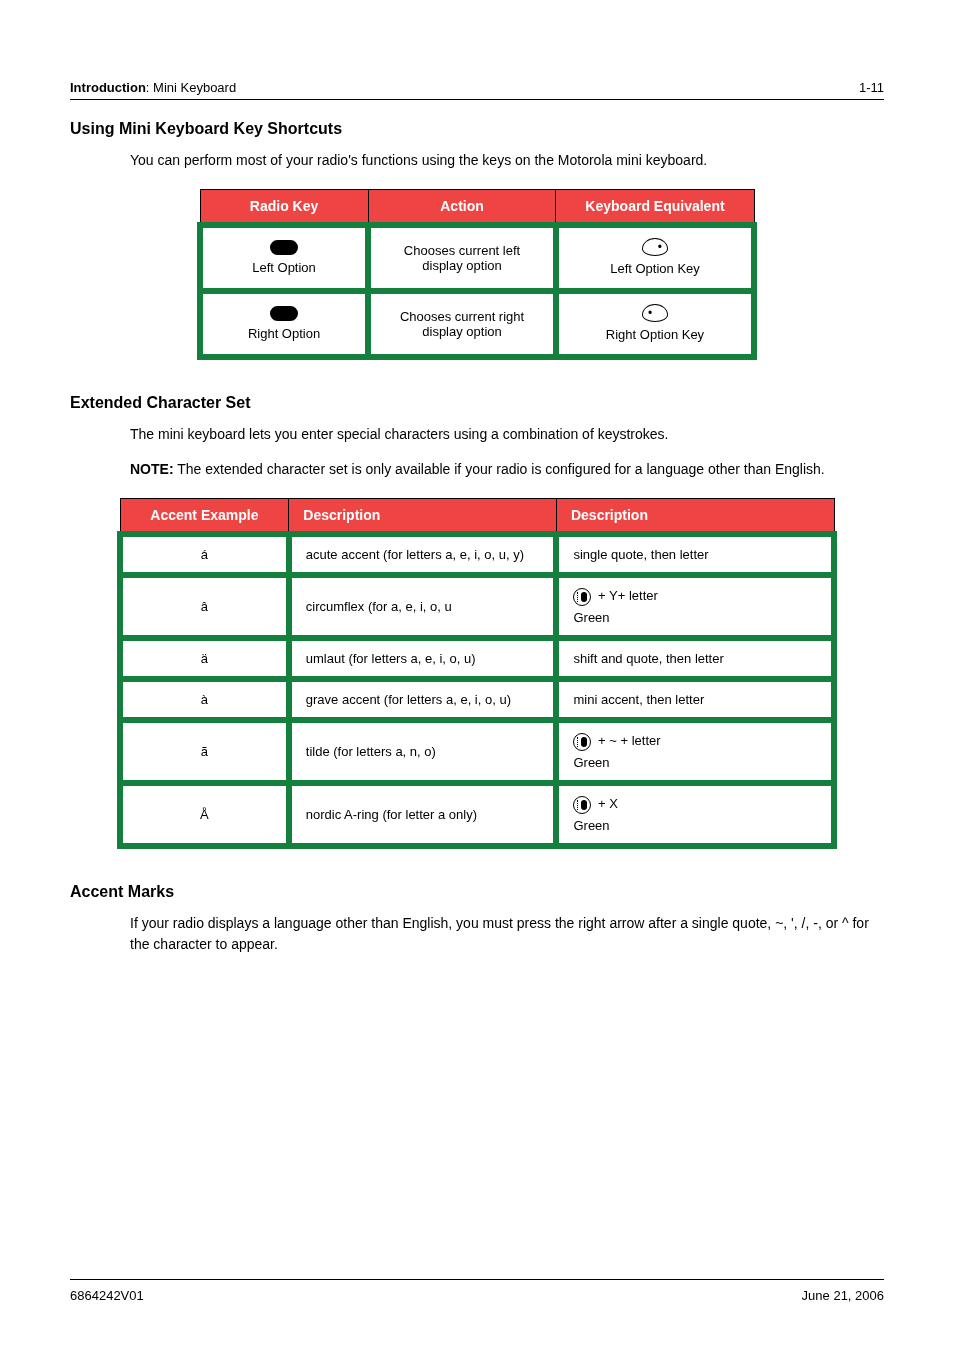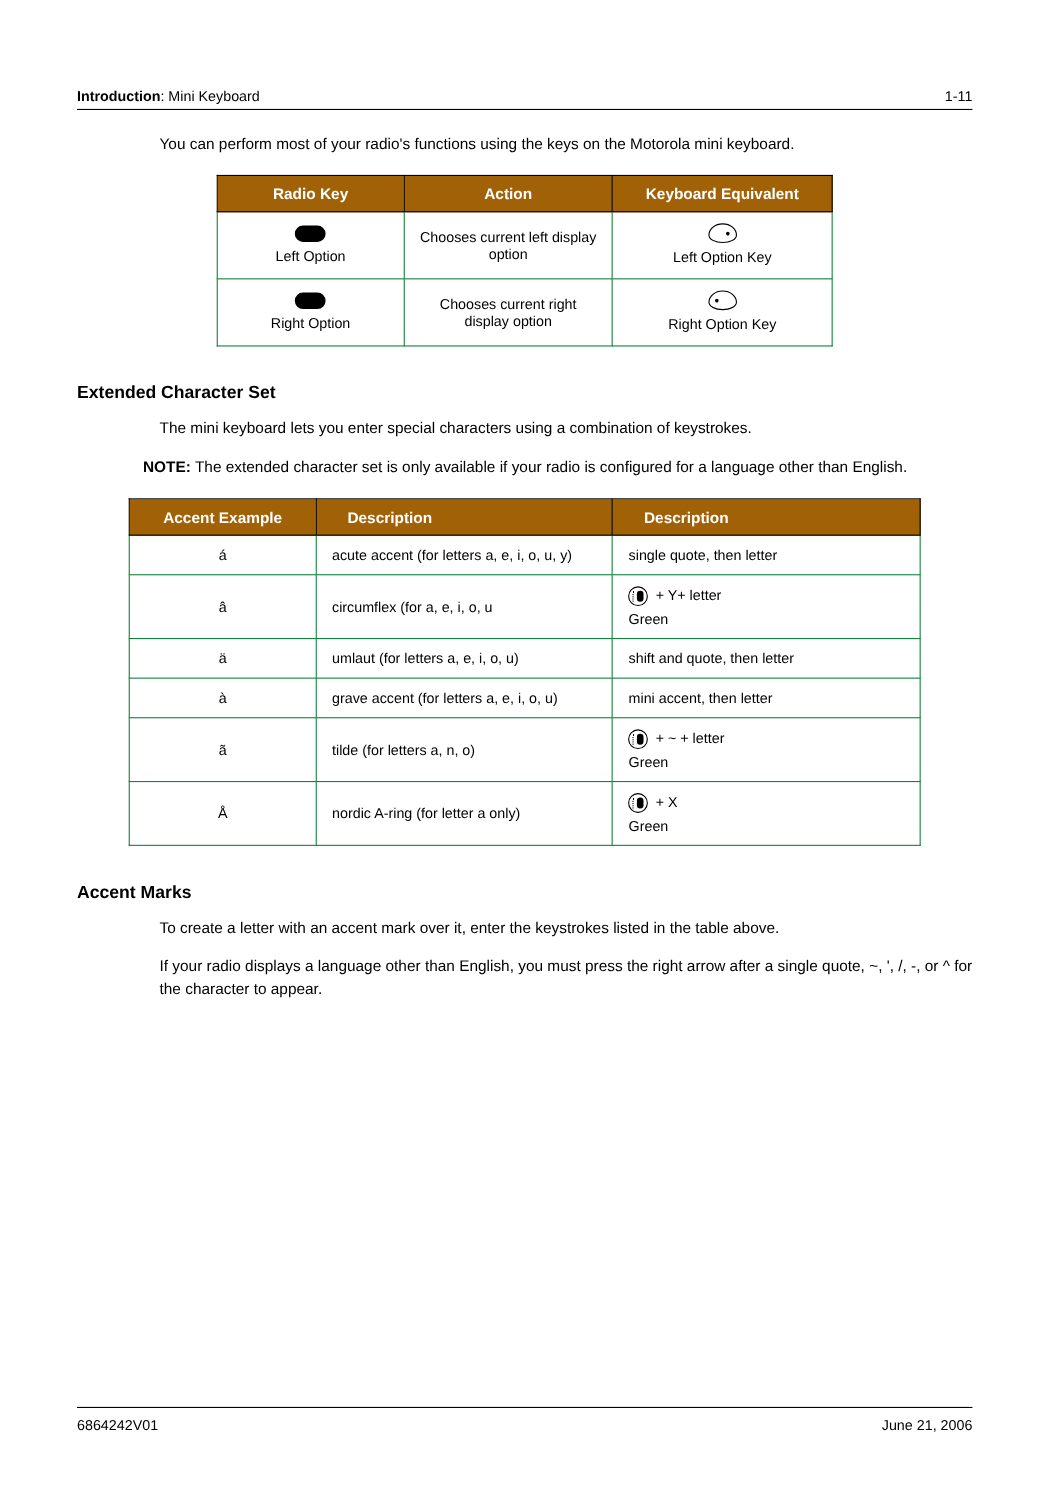--- a/index.html
+++ b/index.html
@@ -20,44 +20,44 @@
       padding-bottom: 4px;
       margin-bottom: 20px;
       font-size: 13px;
     }
     .heading {
       font-weight: bold;
       font-size: 16px;
       margin-bottom: 12px;
     }
     .body-text {
-      margin-left: 75px;
+      margin-left: 60px;
       margin-bottom: 14px;
       line-height: 1.5;
     }
     .note-line {
       margin-left: 60px;
       line-height: 1.5;
     }
     .note-label { font-weight: bold; }
     table {
       border-collapse: collapse;
       margin: 18px auto 34px auto;
     }
     th {
-      background: #a16207;
+      background: #ef4444;
       color: #fff;
       font-weight: bold;
-      padding: 8px 28px;
+      padding: 8px 14px;
       border: 1px solid #000;
       text-align: center;
       font-size: 14px;
     }
     td {
-      border: 1px solid #15803d;
+      border: 6px solid #15803d;
       padding: 10px 14px;
       text-align: center;
       vertical-align: middle;
       font-size: 13px;
     }
     .t1 { width: 560px; }
     .t1 th:nth-child(1), .t1 td:nth-child(1){ width: 170px;}
     .t1 th:nth-child(2), .t1 td:nth-child(2){ width: 190px;}
     .t1 th:nth-child(3), .t1 td:nth-child(3){ width: 200px;}
     .t2 { width: 720px; }
@@ -132,20 +132,21 @@
   </style>
 </head>
 <body>
 
 <div class="header-row">
   <span><b>Introduction</b><span>: Mini Keyboard</span></span>
   <span>1-11</span>
 </div>
 
 <div class="section">
+  <div class="heading">Using Mini Keyboard Key Shortcuts</div>
   <div class="body-text">You can perform most of your radio's functions using the keys on the Motorola mini keyboard.</div>
 
   <table class="t1">
     <tbody>
         <tr>
       <th>Radio Key</th>
       <th>Action</th>
       <th>Keyboard Equivalent</th>
     </tr>
     <tr>
@@ -227,20 +228,19 @@
         <div><span class="green-key-icon"></span><span> + X</span></div>
         <div>Green</div>
       </td>
     </tr>
   </tbody>
     </table>
 </div>
 
 <div class="section">
   <div class="heading">Accent Marks</div>
-  <div class="body-text">To create a letter with an accent mark over it, enter the keystrokes listed in the table above.</div>
   <div class="body-text">If your radio displays a language other than English, you must press the right arrow after a single quote, ~, ', /, -, or ^ for the character to appear.</div>
 </div>
 
 <div class="footer-row">
   <span>6864242V01</span>
   <span>June 21, 2006</span>
 </div>
 
 </body></html>

